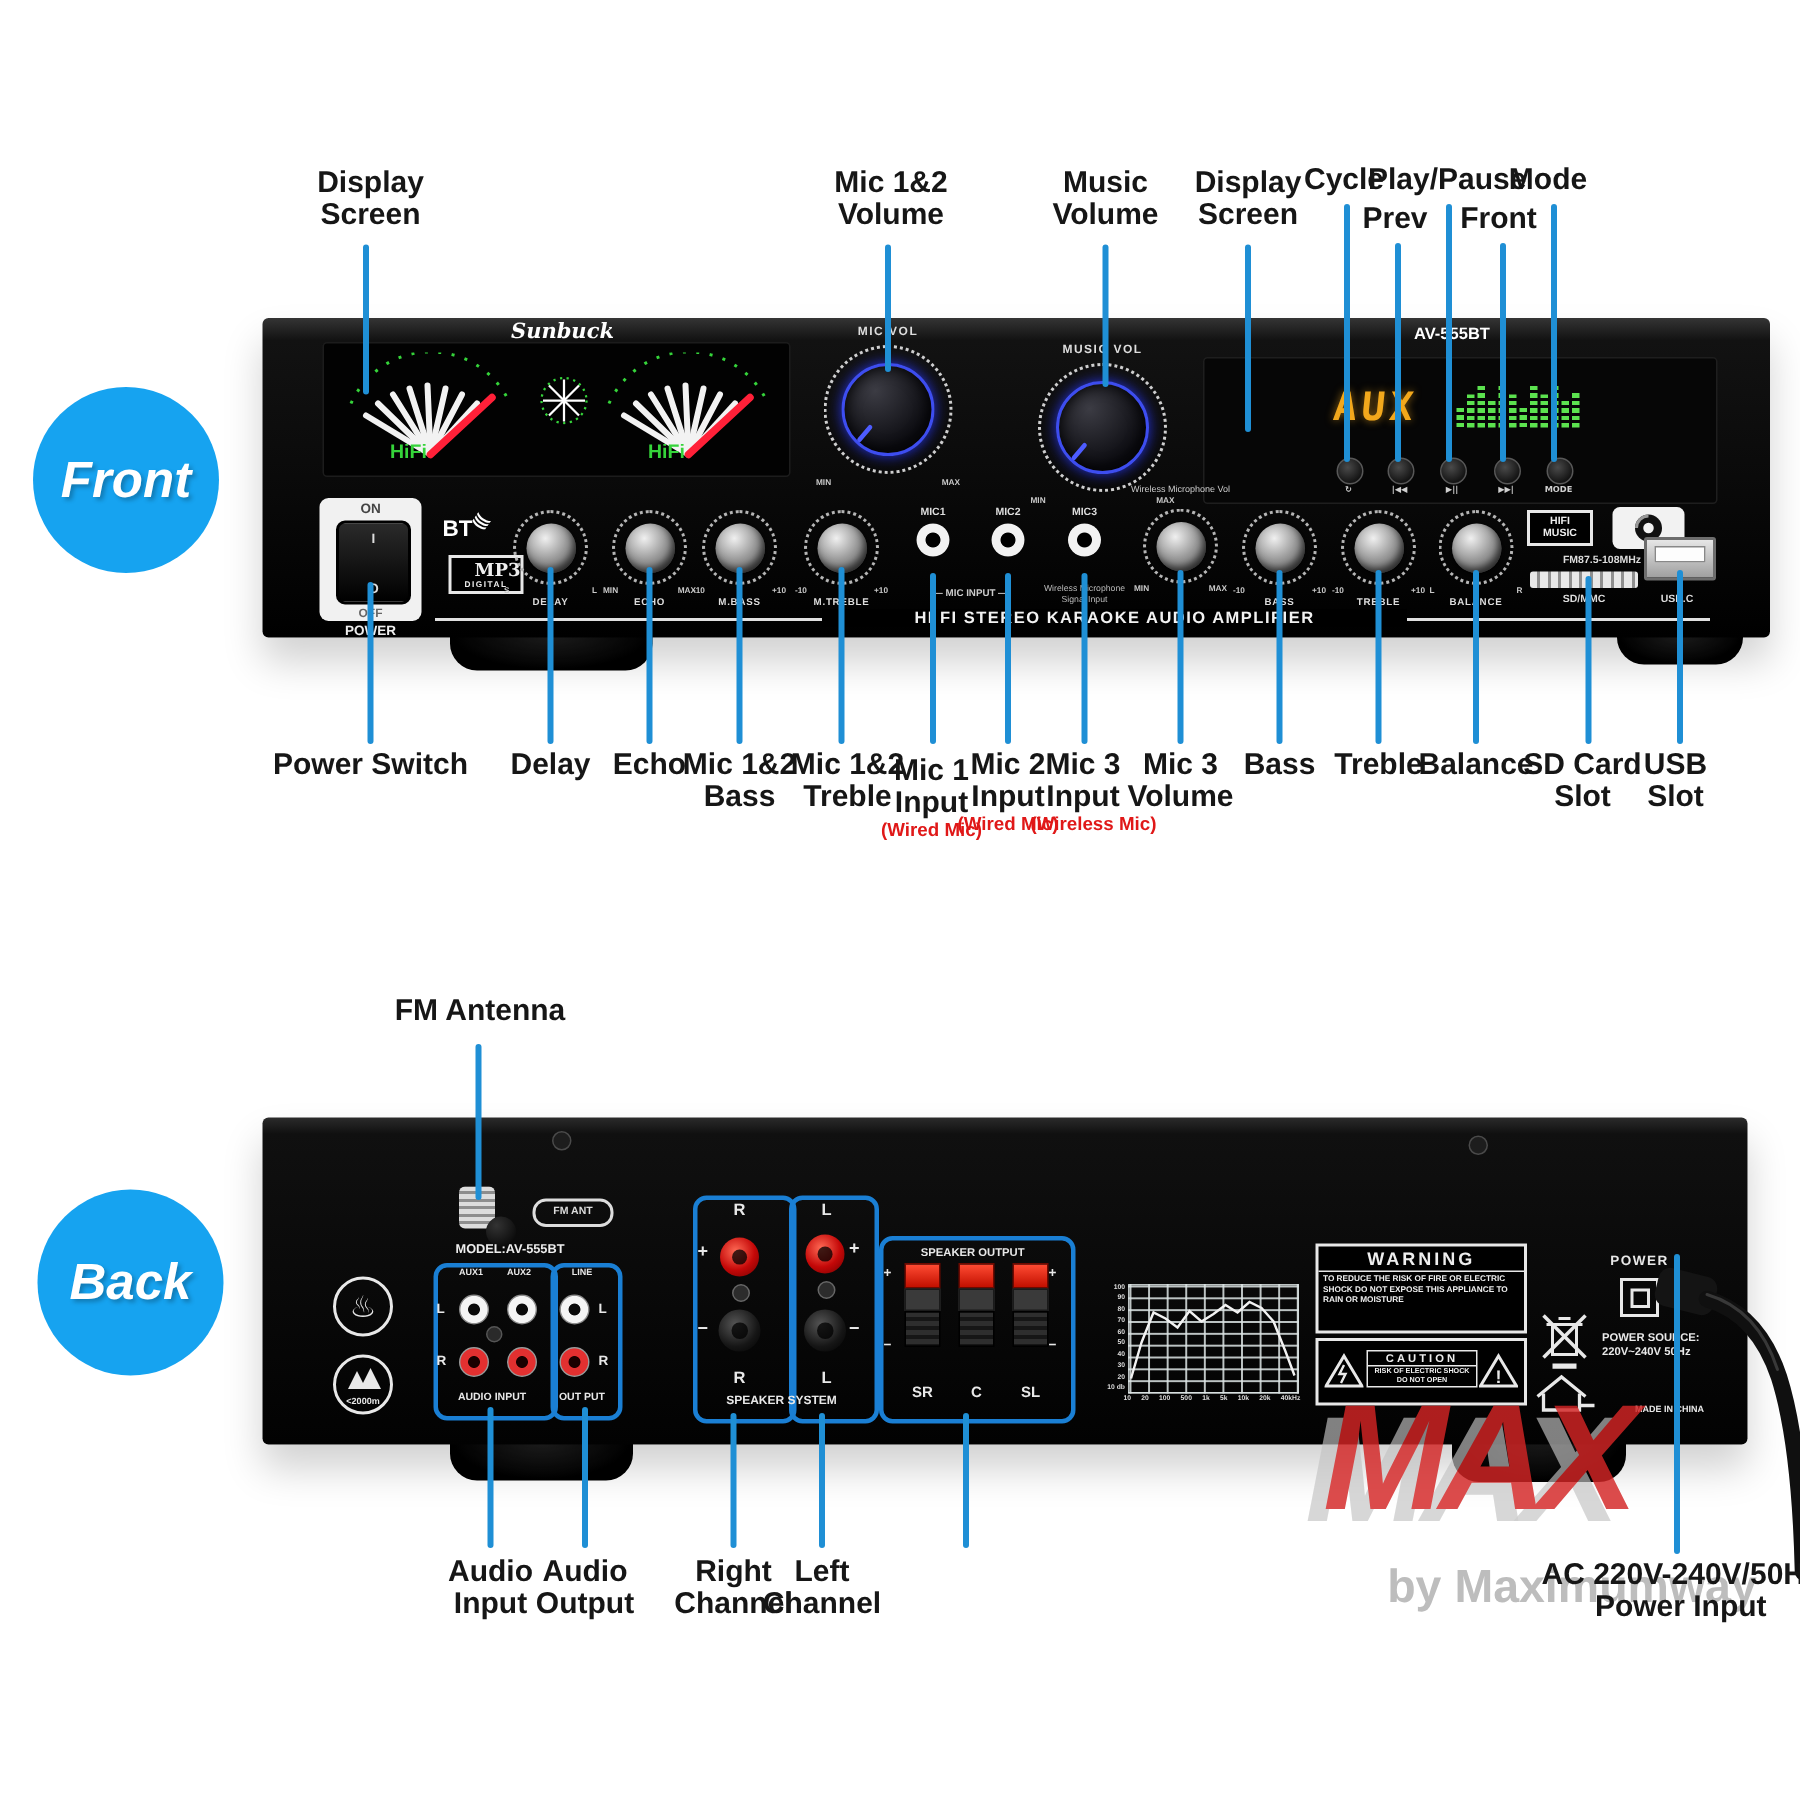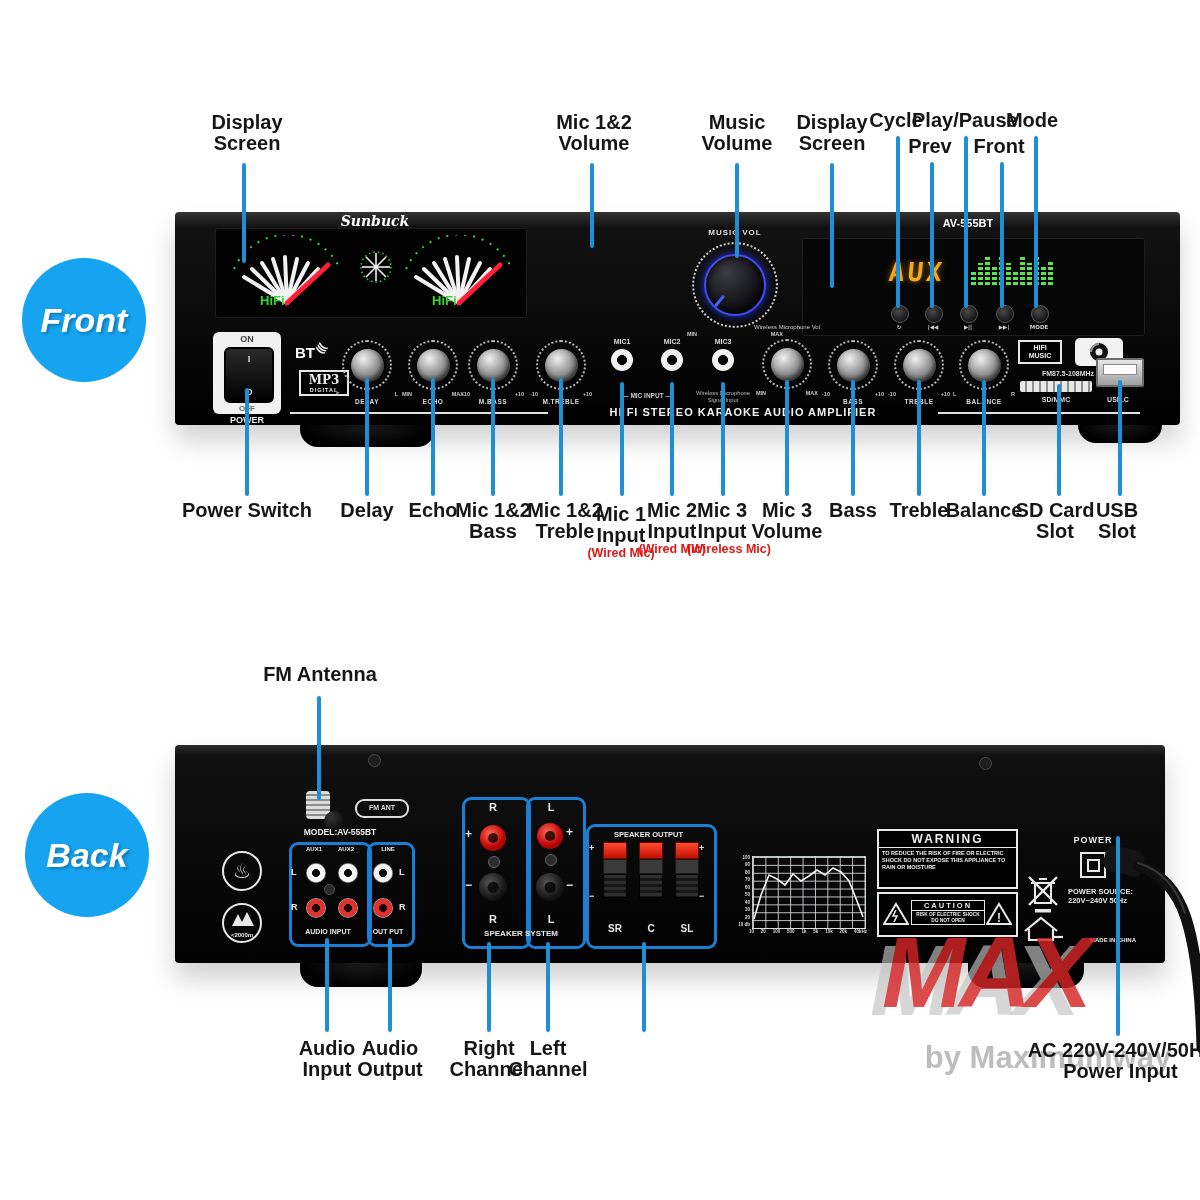--- a/index.html
+++ b/index.html
@@ -140,20 +140,30 @@
           <line x1="65" y1="68" x2="63" y2="22"></line>
             <line x1="65" y1="68" x2="75" y2="24"></line>
           <line x1="65" y1="68" x2="86" y2="28"></line>
             <line x1="65" y1="68" x2="96" y2="34"></line>
         </g>
         <line x1="65" y1="68" x2="106" y2="30" stroke="#ff2038" stroke-width="5" stroke-linecap="round"></line>
         <text x="38" y="70" fill="#35d43a" font-family="Liberation Sans,sans-serif" font-weight="bold" font-size="13">HiFi</text>
       </svg>
     </div>
 
+    <div class="bigk" style="left:369px;top:4px;">
+      <span class="klab">MIC VOL</span>
+      <div class="bkring">
+          <div class="bkknob"></div>
+        </div>
+      <div class="mm">
+          <span>MIN</span>
+          <span>MAX</span>
+        </div>
+    </div>
     <div class="bigk" style="left:512px;top:16px;">
       <span class="klab">MUSIC VOL</span>
       <div class="bkring">
           <div class="bkknob"></div>
         </div>
       <div class="mm">
           <span>MIN</span>
           <span>MAX</span>
         </div>
     </div>
@@ -195,21 +205,21 @@
       </div>
       <div style="position:absolute;left:0;bottom:1px;width:100%;text-align:center;font:700 8px 'Liberation Sans',sans-serif;color:#666;">OFF</div>
     </div>
     <div class="abs" style="left:38px;top:203px;width:68px;text-align:center;color:#eee;font:700 9px 'Liberation Sans',sans-serif;">POWER</div>
 
     <div class="abs" style="left:120px;top:132px;display:flex;align-items:flex-start;">
       <span style="color:#fff;font:800 15px 'Liberation Sans',sans-serif;">BT</span>
       <span style="color:#fff;font:700 11px 'Liberation Sans',sans-serif;display:inline-block;transform:rotate(-55deg) translateX(2px);letter-spacing:-1px;">(((</span>
     </div>
     <div class="wbox" style="left:124px;top:158px;width:46px;padding:1px 0;">
-      <div style="font:700 12px 'DejaVu Serif',serif;">MP3</div>
+      <div style="font:700 12px 'DejaVu Serif',serif;text-align:right;">MP3</div>
       <div style="font:700 5.5px 'Liberation Sans',sans-serif;letter-spacing:1px;">DIGITAL</div>
     </div>
 
     <div class="sk" style="left:157px;top:128px;">
       <div class="skring">
           <div class="skknob"></div>
         </div>
       <div class="mm">
           <span>S</span>
           <span>L</span>

